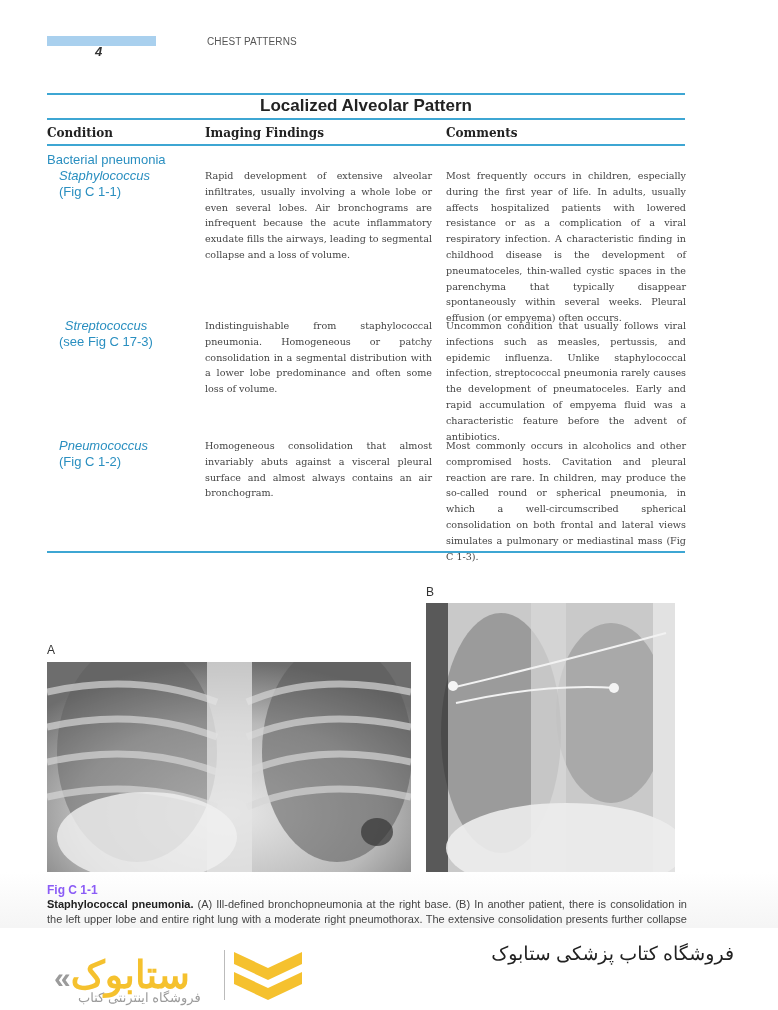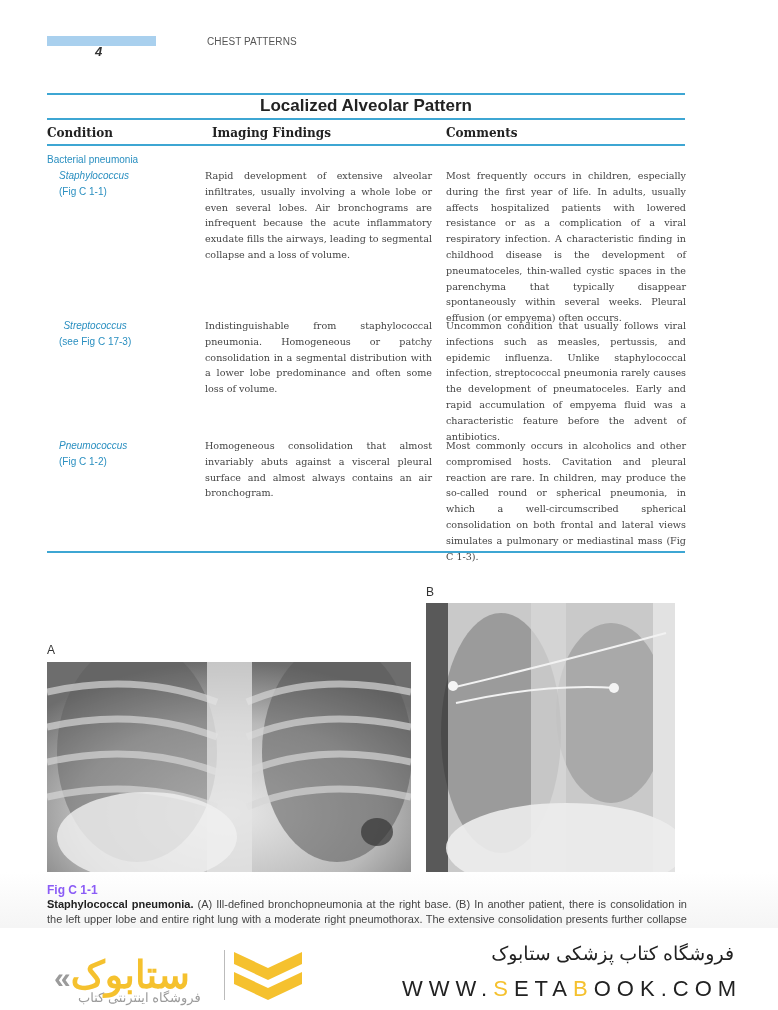--- a/index.html
+++ b/index.html
@@ -4,21 +4,21 @@
 <style>
   html, body { margin:0; padding:0; }
   body { width:778px; height:1010px; background:#ffffff; position:relative; overflow:hidden; font-family:"Liberation Sans", sans-serif; color:#333; }
   .abs { position:absolute; }
   .hdr-bar { left:47px; top:36px; width:109px; height:10px; background:#a9d0ee; }
   .hdr-title { left:163px; top:36px; font-size:10px; color:#555; letter-spacing:0.1px;margin-left:44px; }
   .page-num { left:95px; top:44px; font-size:13px; font-style:italic; font-weight:bold; color:#333; }
   .rule { left:47px; width:638px; background:#3ea6d3; }
   .tbl-title { left:47px; width:638px; top:96px; text-align:center; font-size:17px; font-weight:bold; color:#222; }
   .colhead { top:126px; font-family:"DejaVu Serif", serif; font-size:12px; font-weight:bold; color:#222; }
-  .cond { font-size:10px; color:#2a8fc0; line-height:16px; }
+  .cond { font-size:13px; color:#2a8fc0; line-height:16px; }
   .cond i { font-style:italic; }
   .body { font-family:"DejaVu Serif", serif; font-size:9.6px; line-height:15.8px; color:#444; text-align:justify; }
   .fig-label { font-size:12px; color:#333; }
   .xray { background:#777; overflow:hidden; }
   .caption-wrap { left:0; top:872px; width:778px; height:60px; background:linear-gradient(to bottom, #ffffff 0%, #f4f4f4 100%); }
   .cap-title { left:47px; top:883px; font-size:12px; font-weight:bold; color:#8b5cf6; }
   .cap-text { left:47px; top:897px; width:640px; font-size:11px; line-height:15px; color:#444; text-align:justify; }
   .cap-text b { color:#222; }
   .footer { left:0; top:928px; width:778px; height:82px; background:#ffffff; }
 </style>
@@ -26,21 +26,21 @@
 <body>
 
 <div class="abs hdr-bar"></div>
 <div class="abs hdr-title">CHEST PATTERNS</div>
 <div class="abs page-num">4</div>
 
 <div class="abs rule" style="top:93px;height:2px;"></div>
 <div class="abs tbl-title">Localized Alveolar Pattern</div>
 <div class="abs rule" style="top:118px;height:2px;"></div>
 <div class="abs colhead" style="left:47px;">Condition</div>
-<div class="abs colhead" style="left:205px;margin-left:7px;">Imaging Findings</div>
+<div class="abs colhead" style="left:205px;">Imaging Findings</div>
 <div class="abs colhead" style="left:446px;">Comments</div>
 <div class="abs rule" style="top:144px;height:2px;"></div>
 
 <div class="abs cond" style="left:47px;top:152px;">Bacterial pneumonia</div>
 
 <div class="abs cond" style="left:59px;top:168px;">
   <i>Staphylococcus</i><br>
   <span>(Fig C 1-1)</span>
 </div>
 <div class="abs body" style="left:205px;top:168px;width:227px;">Rapid development of extensive alveolar infiltrates, usually involving a whole lobe or even several lobes. Air bronchograms are infrequent because the acute inflammatory exudate fills the airways, leading to segmental collapse and a loss of volume.</div>
@@ -119,16 +119,13 @@
   <div class="abs" style="left:54px;top:20px;font-size:38px;font-weight:bold;color:#f5c12e;line-height:38px;margin-top:8px;">
     <span style="color:#9b9b9b;font-size:30px;">«</span><span>ستابوک</span>
   </div>
   <div class="abs" style="left:78px;top:62px;font-size:13px;color:#9b9b9b;">فروشگاه اینترنتی کتاب</div>
   <div class="abs" style="left:224px;top:22px;width:1px;height:50px;background:#bbb;"></div>
   <svg class="abs" style="left:232px;top:22px;" width="72" height="52" viewBox="0 0 72 52">
     <path d="M2 2 L36 18 L70 2 L70 14 L36 30 L2 14 Z" fill="#f5c12e"></path>
     <path d="M2 22 L36 38 L70 22 L70 34 L36 50 L2 34 Z" fill="#f5c12e"></path>
   </svg>
   <div class="abs" style="left:450px;top:14px;width:284px;text-align:right;font-size:19px;color:#222;">فروشگاه کتاب پزشکی ستابوک</div>
-  <div class="abs" style="left:402px;top:48px;font-size:22px;letter-spacing:6px;color:#222;">
-    <span>WWW.</span><span style="color:#f5c12e">S</span><span>ETA</span><span style="color:#f5c12e">B</span><span>OOK.COM</span>
-  </div>
 </div>
 
 </body></html>

